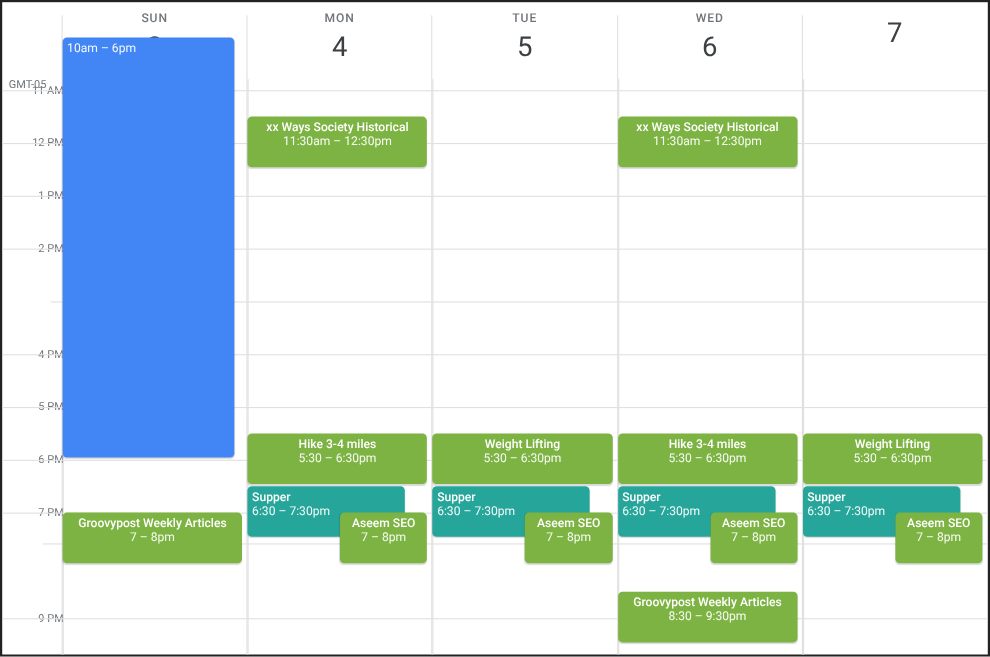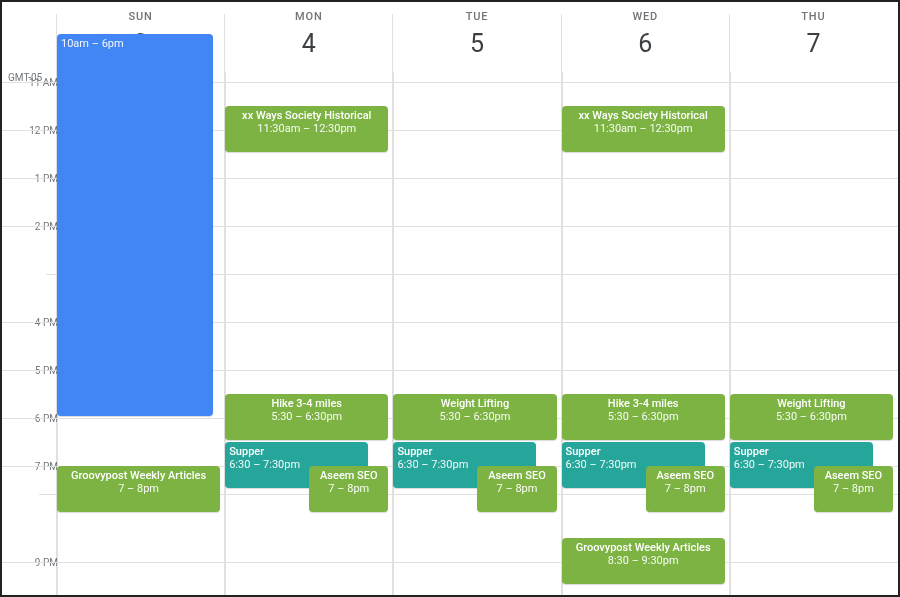--- a/index.html
+++ b/index.html
@@ -58,21 +58,20 @@
       <div class="dow">TUE</div>
       <div class="num">5</div>
     </div>
     <div class="day-header">
       <div class="day-header-divider"></div>
       <div class="dow">WED</div>
       <div class="num">6</div>
     </div>
     <div class="day-header">
       <div class="day-header-divider"></div>
-      <div class="dow">THU</div>
       <div class="num">7</div>
     </div>
   </div>
 
   <div class="grid" id="grid">
       <div class="hour-row" style="top: 9.6px;">
         <div class="hour-label">11 AM</div>
         <div class="hour-line" style="left: 0px;"></div>
       </div>
       <div class="hour-row" style="top: 57.6px;">

